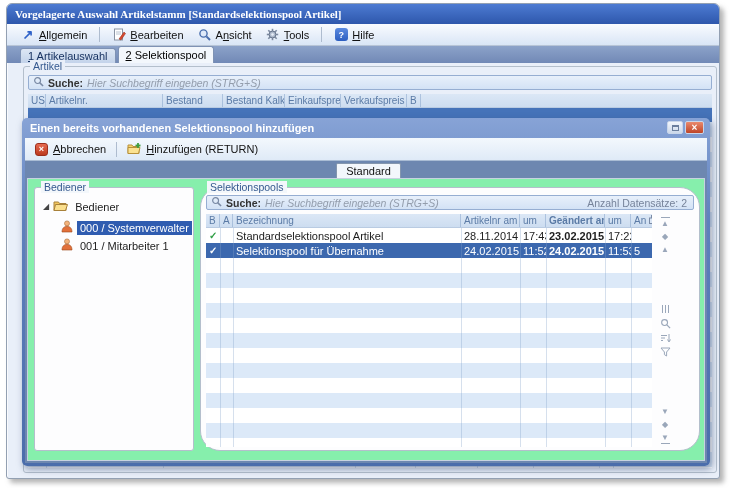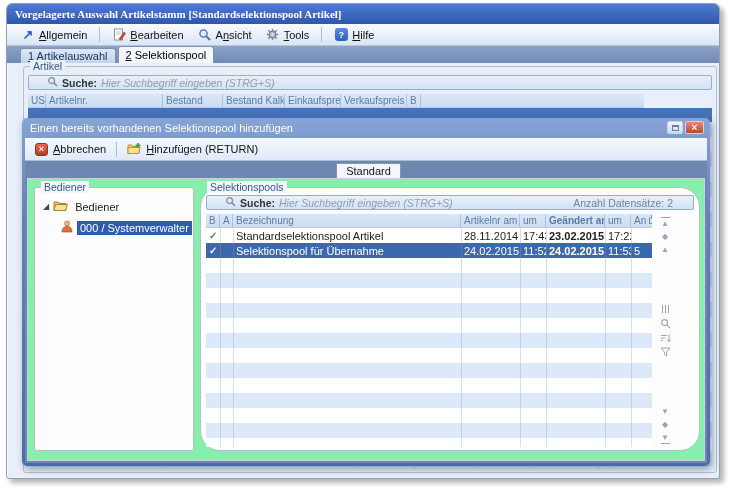--- a/index.html
+++ b/index.html
@@ -35,43 +35,43 @@
   .tab.active { height:17px; background:#f3f7fc; color:#000; }
 
   
   .groupbox { position:absolute; border:1px solid #b4bfcc; border-radius:3px; }
   .grouplabel { position:absolute; top:-7px; left:6px; padding:0 3px; font-size:10.5px;
     color:var(--navy_label,#35598f); white-space:nowrap; }
   #artikel-group { left:16px; top:62px; width:694px; height:407px; background:#e9eff9; }
   #artikel-group .grouplabel { background:#e9eff9; }
 
   .searchbar { position:absolute; height:15px; border:1px solid #96aed2; border-radius:2px;
-    background:linear-gradient(180deg,#e8f0fb,#d3e2f5); display:flex; align-items:center; padding:0 18px; gap:4px; }
+    background:linear-gradient(180deg,#e8f0fb,#d3e2f5); display:flex; align-items:center; padding:0 4px; gap:4px; }
   .searchbar .slabel { font-weight:bold; font-size:10.5px; color:#333; }
   .searchbar .sph { font-style:italic; color:#939dac; font-size:10.5px; white-space:nowrap; }
-  .searchbar .scount { position:absolute; right:20px; color:#76839a; font-size:10.5px; }
+  .searchbar .scount { position:absolute; right:6px; color:#76839a; font-size:10.5px; }
 
   .thead { position:absolute; height:14px; background:linear-gradient(180deg,#dbe7f6,#cdddf0);
     border-bottom:1px solid #b9cbe2; display:flex; }
   .th { height:100%; display:flex; align-items:center; padding:0 3px; font-size:10px;
     color:var(--header_text,#5b7ba6); border-right:1px solid rgba(130,160,200,.5);
     overflow:hidden; white-space:nowrap; }
   .selrow { position:absolute; background:var(--artikel_sel,#4573b9); }
   .tbody { position:absolute; overflow:hidden; background:#fff; }
   .frow { height:15px; }
   .frow.odd { background:var(--stripe,#dce9f8); }
   .frow.even { background:#ffffff; }
   .vline { position:absolute; top:0; bottom:0; width:1px; background:rgba(130,160,200,.33); pointer-events:none; }
 
   
   #dialog { position:absolute; left:15px; top:114px; width:688px; height:348px; border-radius:5px;
     background:linear-gradient(180deg,#87a3d6 0%,#5e80bd 30%,#4b6dab 100%);
     box-shadow:2px 3px 7px rgba(40,60,100,.5); }
   #dlg-title { position:absolute; left:0; top:0; right:0; height:20px; display:flex; align-items:center; padding:0 8px; }
-  #dlg-title .ttext { color:#fff; font-weight:normal; font-size:11px; white-space:nowrap; }
+  #dlg-title .ttext { color:#fff; font-weight:bold; font-size:11px; white-space:nowrap; }
   .winbtn { position:absolute; top:3px; height:13px; border-radius:2px; border:1px solid #c9d6ea;
     display:flex; align-items:center; justify-content:center; }
   #btn-restore { right:27px; width:16px; background:linear-gradient(180deg,#f2f6fc,#ccd8ea); }
   #btn-restore .sq { width:7px; height:6px; border:1px solid #6b7f9e; border-top-width:2px; }
   #btn-close { right:6px; width:19px; background:linear-gradient(180deg,#ea8a6e,#bf4527); color:#fff;
     font-weight:bold; font-size:10px; line-height:10px; }
 
   #dlg-content { position:absolute; left:3px; top:20px; width:682px; height:325px; background:var(--slate,#6d87b0); }
   #dlg-toolbar { position:absolute; left:0; top:0; right:0; height:23px;
     background:linear-gradient(180deg,#f3f8fd,#dfeaf7); border-bottom:1px solid #a9bcd4;
@@ -195,21 +195,21 @@
         <span>
           <svg width="11" height="11" viewBox="0 0 12 12">
               <circle cx="5" cy="5" r="3.2" fill="none" stroke="#7a8aa5" stroke-width="1.3"></circle>
               <line x1="7.5" y1="7.5" x2="11" y2="11" stroke="#7a8aa5" stroke-width="1.6"></line>
             </svg>
         </span>
         <span class="slabel">Suche:</span>
         <span class="sph">Hier Suchbegriff eingeben (STRG+S)</span>
       </div>
 
-      <div class="thead" style="left:4px; top:27px; width:616px;">
+      <div class="thead" style="left:4px; top:27px; width:684px;">
         <div class="th aw-us">US</div>
         <div class="th aw-nr">Artikelnr.</div>
         <div class="th aw-best">Bestand</div>
         <div class="th aw-bk">Bestand Kalk.</div>
         <div class="th aw-ek">Einkaufspreis</div>
         <div class="th aw-vk">Verkaufspreis</div>
         <div class="th aw-b">B</div>
         <div class="th aw-rest"></div>
       </div>
 
@@ -305,20 +305,29 @@
               <span class="tree-label">Bediener</span>
             </div>
             <div class="tree-row selected" style="left:26px; top:32px;">
               <span>
                 <svg width="12" height="13" viewBox="0 0 12 13">
                     <circle cx="6" cy="3.4" r="2.5" fill="#f3b27c" stroke="#a86a32" stroke-width="0.6"></circle>
                     <path d="M1 12 c0-4 2.2-5.6 5-5.6 s5 1.6 5 5.6 Z" fill="#e2703a" stroke="#9c4718" stroke-width="0.6"></path>
                   </svg>
               </span>
               <span class="tree-label">000 / Systemverwalter</span>
+            </div>
+            <div class="tree-row" style="left:26px; top:50px;">
+              <span>
+                <svg width="12" height="13" viewBox="0 0 12 13">
+                    <circle cx="6" cy="3.4" r="2.5" fill="#f3b27c" stroke="#a86a32" stroke-width="0.6"></circle>
+                    <path d="M1 12 c0-4 2.2-5.6 5-5.6 s5 1.6 5 5.6 Z" fill="#e2703a" stroke="#9c4718" stroke-width="0.6"></path>
+                  </svg>
+              </span>
+              <span class="tree-label">001 / Mitarbeiter 1</span>
             </div>
           </div>
 
           <div id="pools-group" class="groupbox">
             <span class="grouplabel">Selektionspools</span>
 
             <div class="searchbar" style="left:5px; top:7px; width:488px;">
               <span>
                 <svg width="11" height="11" viewBox="0 0 12 12">
                     <circle cx="5" cy="5" r="3.2" fill="none" stroke="#7a8aa5" stroke-width="1.3"></circle>

